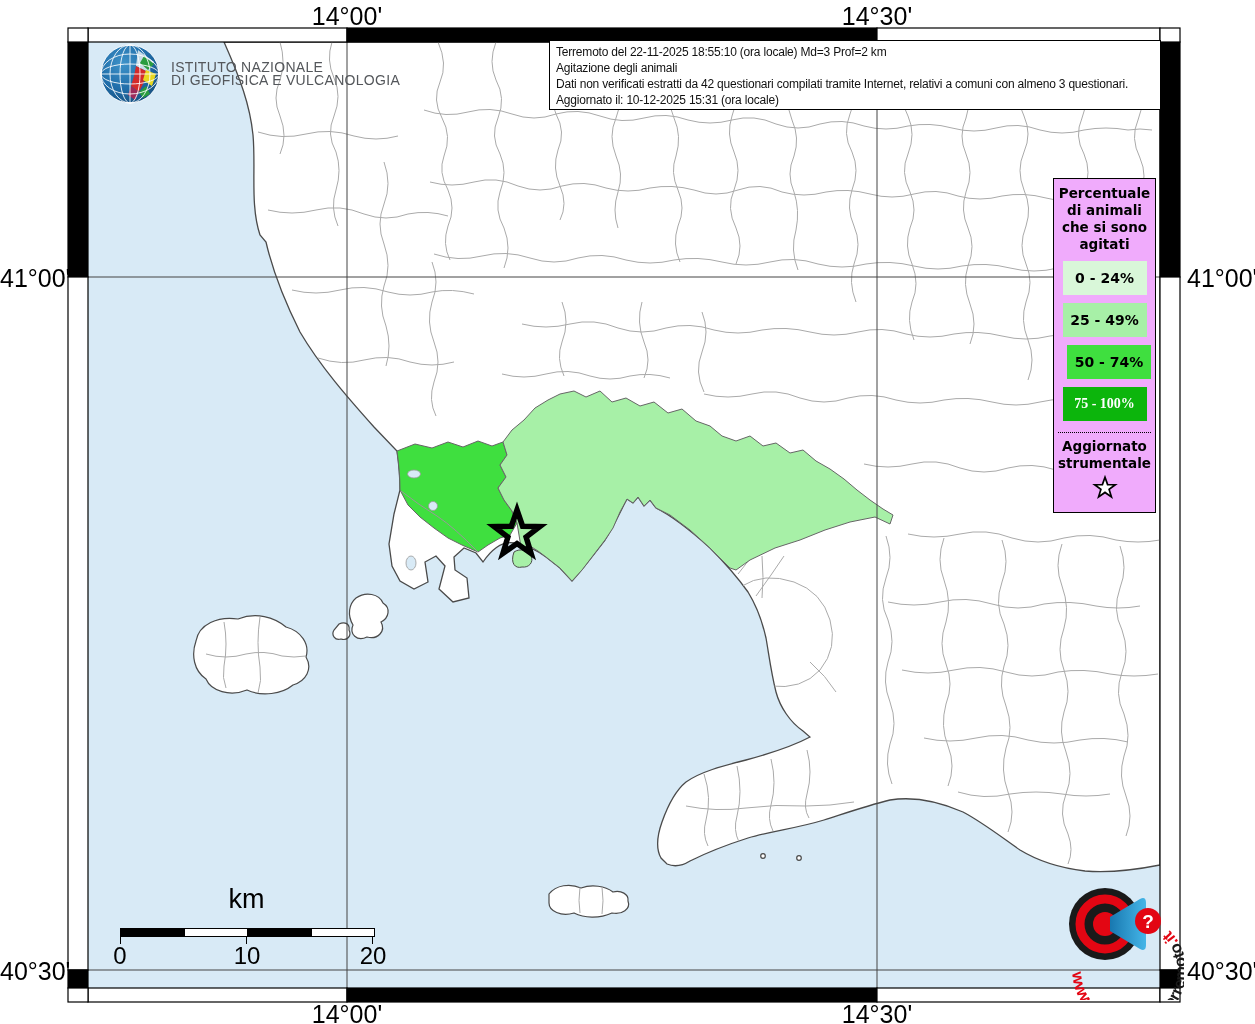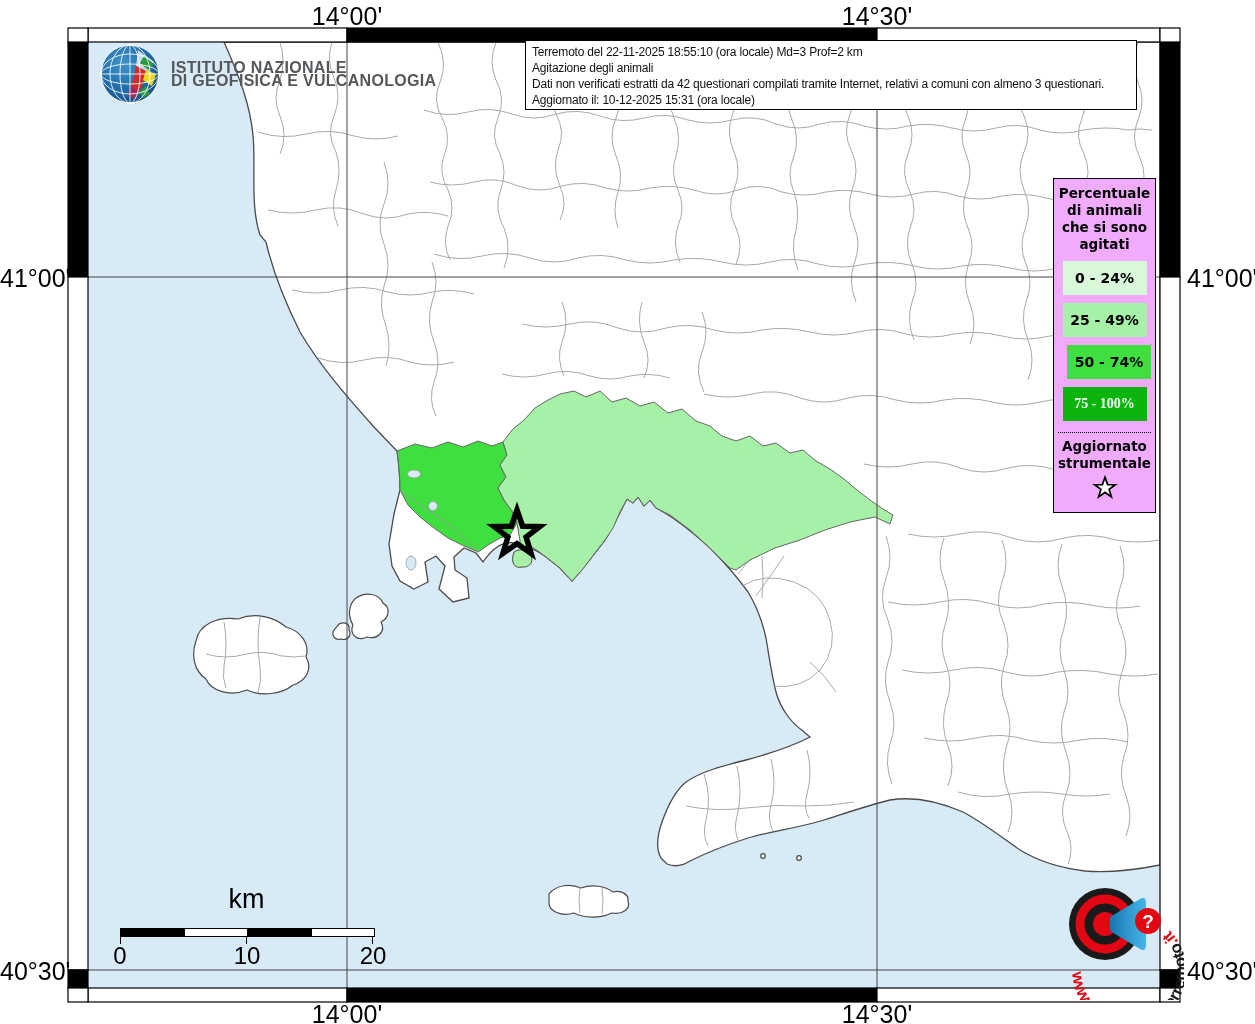--- a/index.html
+++ b/index.html
@@ -4,33 +4,33 @@
 <style>
   html,body{margin:0;padding:0;background:#fff;}
   #stage{position:relative;width:1255px;height:1024px;background:#ffffff;overflow:hidden;
          font-family:"Liberation Sans",sans-serif;}
   #map-svg{position:absolute;left:0;top:0;z-index:1;}
   .overlay{position:absolute;z-index:2;}
   .axis-label{position:absolute;z-index:2;font-size:25px;color:#000;}
   .axis-top,.axis-bottom{width:110px;text-align:center;}
   .axis-left{width:64px;text-align:right;}
   .axis-right{width:80px;text-align:left;}
-  #info-box{left:525px;top:40px;width:612px;height:70px;background:#fff;border:1px solid #000;
+  #info-box{left:549px;top:40px;width:612px;height:70px;background:#fff;border:1px solid #000;
             box-sizing:border-box;padding:3px 6px;font-size:12px;line-height:16px;color:#111;
             letter-spacing:-0.2px;white-space:nowrap;overflow:hidden;}
   #legend{left:1053px;top:178px;width:103px;background:#f0abfc;border:1.3px solid #000;
           box-sizing:border-box;text-align:center;padding-bottom:8px;
           font-family:"DejaVu Sans",sans-serif;}
   #legend .legend-title{margin:6px 2px 0 2px;font-weight:bold;font-size:13.5px;line-height:17px;}
   #legend .swatch{width:84px;height:34px;line-height:34px;margin:8px auto 0 auto;
                   font-weight:bold;font-size:14px;}
   #legend .legend-divider{margin:11px 4px 0 4px;border-top:1.6px dotted #000;}
   #legend .epi{font-weight:bold;font-size:13.5px;line-height:17px;margin-top:5px;}
   #ingv-logo{left:98px;top:42px;display:flex;align-items:center;gap:9px;}
-  #ingv-logo .ingv-text{font-size:16px;font-weight:bold;line-height:13px;color:#54575b;
+  #ingv-logo .ingv-text{font-size:14px;font-weight:normal;line-height:13px;color:#54575b;
                         letter-spacing:0.3px;}
   #scale-km{left:120px;top:884px;width:253px;text-align:center;font-size:27px;color:#000;}
   #scale-bar{left:120px;top:928px;width:253px;height:7px;border:1px solid #000;display:flex;}
   #scale-bar .seg{flex:1 1 0;border-right:1px solid #000;}
   #scale-bar .seg:last-child{border-right:none;}
   #scale-bar .seg.b{background:#000;} #scale-bar .seg.w{background:#fff;}
   .scale-tick{position:absolute;z-index:2;width:1px;height:7px;background:#000;top:937px;}
   .scale-num{position:absolute;z-index:2;width:44px;text-align:center;top:942px;font-size:24px;color:#000;}
   #hsit-logo{left:1028px;top:848px;}
 </style>

